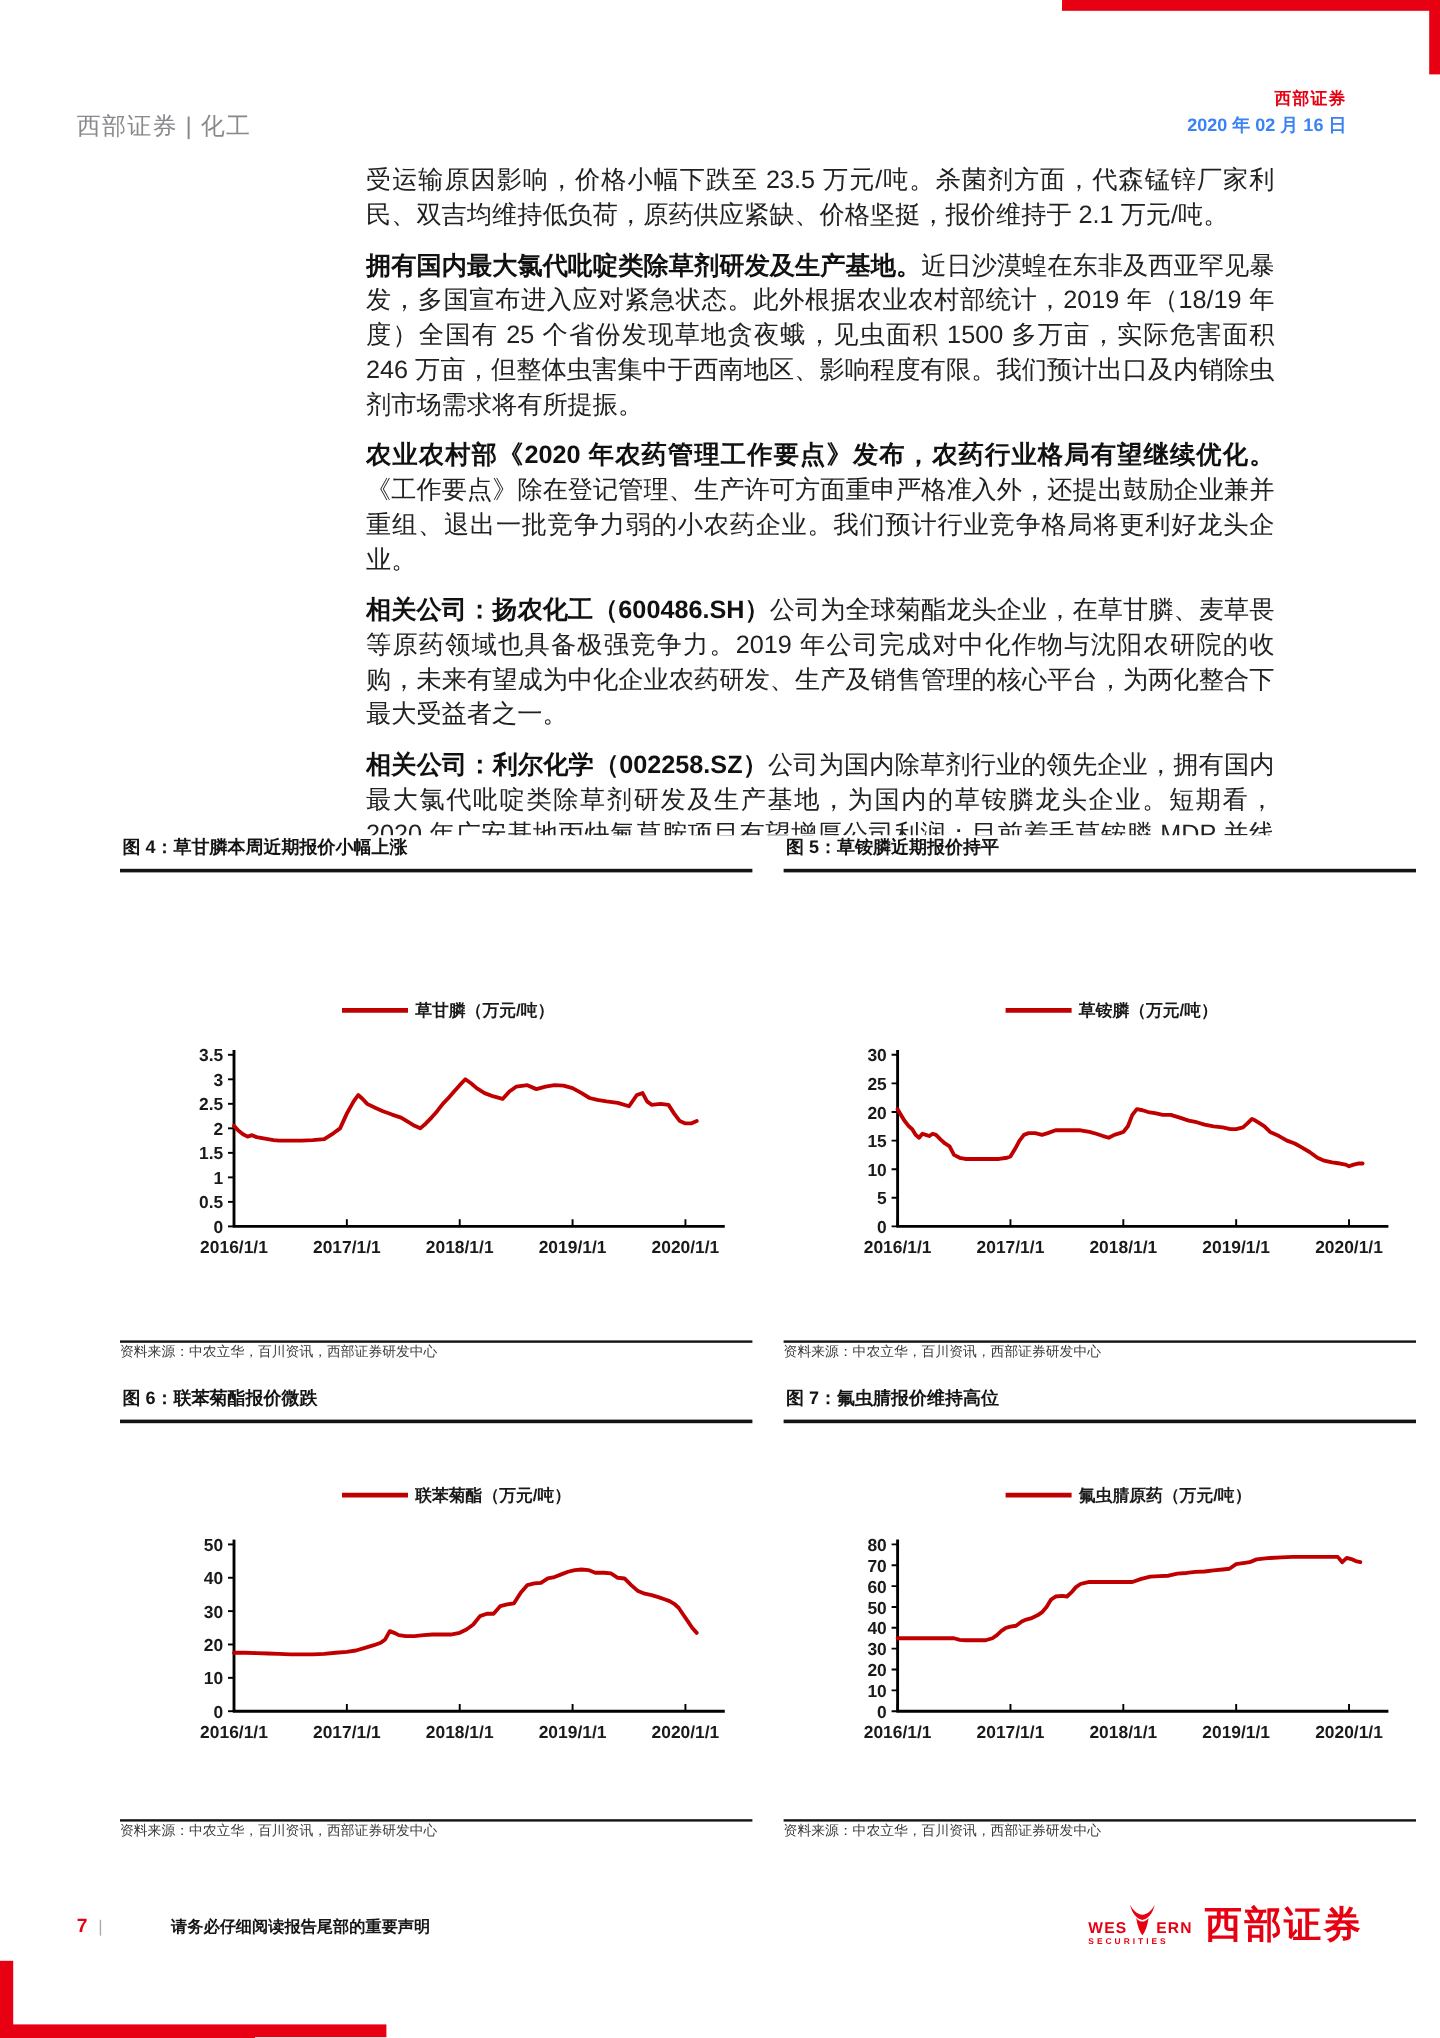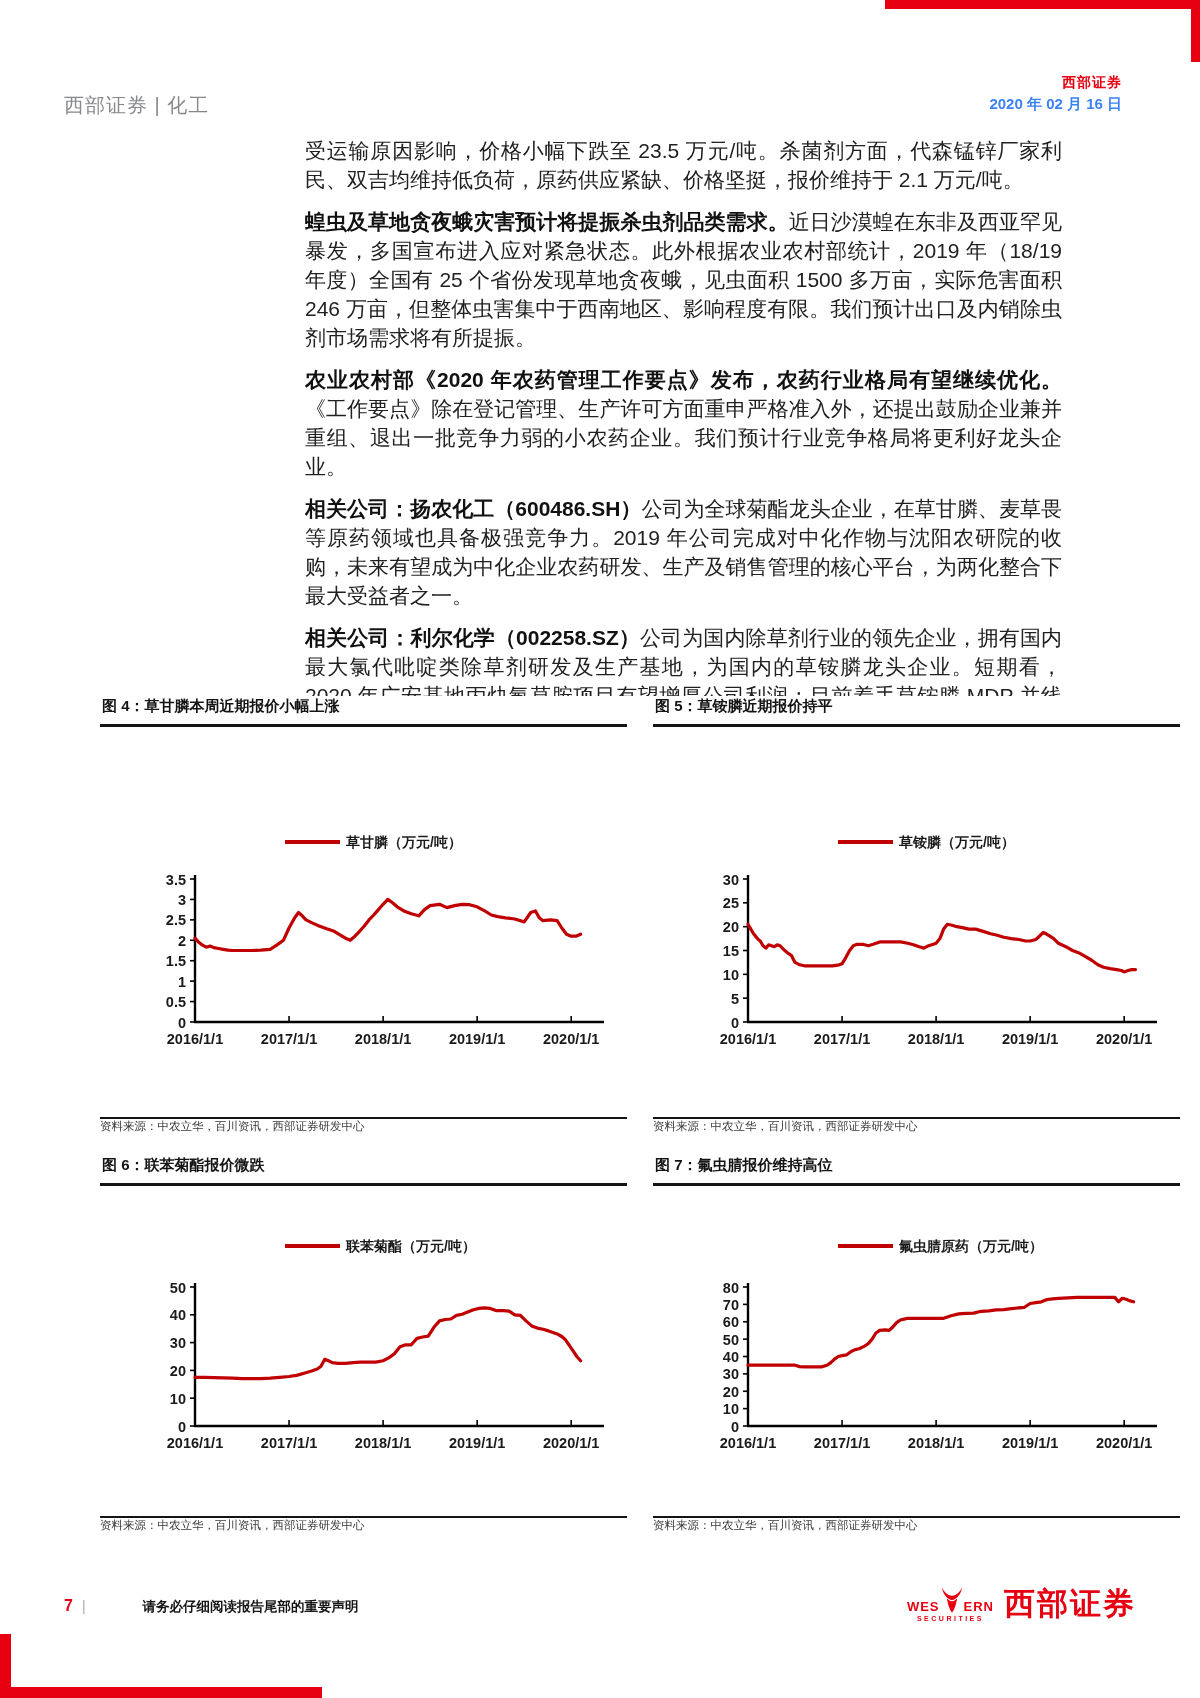--- a/index.html
+++ b/index.html
@@ -28,40 +28,40 @@
   .fig-chart svg{display:block;}
   .fig-source{border-top:2px solid #141414;padding-top:0;font-size:11.5px;color:#3a3a3a;}
   svg .lg{font-size:14px;font-weight:bold;fill:#1a1a1a;}
   svg .tick{font-size:14.5px;font-weight:bold;fill:#1a1a1a;}
   
   .footer-left{position:absolute;left:64px;top:1597px;display:flex;align-items:baseline;}
   .page-num{color:#e60012;font-size:16px;font-weight:bold;}
   .foot-sep{color:#aaa;margin:0 9px;font-size:14px;}
   .disclaimer{font-size:13.5px;font-weight:bold;color:#161616;margin-left:48px;}
   .logo{position:absolute;right:64px;top:1583px;display:flex;align-items:center;gap:10px;color:#e60012;}
-  .logo-mark{display:flex;flex-direction:column;align-items:center;line-height:1;}
+  .logo-mark{display:flex;flex-direction:column;align-items:flex-start;line-height:1;}
   .logo-word{display:flex;align-items:flex-end;font-size:13px;font-weight:bold;letter-spacing:1px;}
   .logo-sub{font-size:7px;letter-spacing:2.5px;margin-top:2px;font-weight:bold;}
   .logo-cn{font-size:31px;font-weight:900;letter-spacing:2px;}
 </style>
 </head>
 <body>
 
 <div class="page">
 
   <div class="deco deco-tr-h"></div>
   <div class="deco deco-tr-v"></div>
 
   <div class="hdr-left">西部证券 | 化工</div>
   <div class="hdr-brand">西部证券</div>
   <div class="hdr-date">2020 年 02 月 16 日</div>
 
   <main class="body-text">
     <p><span class="lead"></span><span>受运输原因影响，价格小幅下跌至 23.5 万元/吨。杀菌剂方面，代森锰锌厂家利民、双吉均维持低负荷，原药供应紧缺、价格坚挺，报价维持于 2.1 万元/吨。</span></p>
-    <p><span class="lead">蝗虫及草地贪夜蛾灾害预计将提振杀虫剂品类需求。</span><span>近日沙漠蝗在东非及西亚罕见暴发，多国宣布进入应对紧急状态。此外根据农业农村部统计，2019 年（18/19 年度）全国有 25 个省份发现草地贪夜蛾，见虫面积 1500 多万亩，实际危害面积 246 万亩，但整体虫害集中于西南地区、影响程度有限。我们预计出口及内销除虫剂市场需求将有所提振。</span></p>
+    <p><span class="lead">拥有国内最大氯代吡啶类除草剂研发及生产基地。</span><span>近日沙漠蝗在东非及西亚罕见暴发，多国宣布进入应对紧急状态。此外根据农业农村部统计，2019 年（18/19 年度）全国有 25 个省份发现草地贪夜蛾，见虫面积 1500 多万亩，实际危害面积 246 万亩，但整体虫害集中于西南地区、影响程度有限。我们预计出口及内销除虫剂市场需求将有所提振。</span></p>
     <p><span class="lead">农业农村部《2020 年农药管理工作要点》发布，农药行业格局有望继续优化。</span><span>《工作要点》除在登记管理、生产许可方面重申严格准入外，还提出鼓励企业兼并重组、退出一批竞争力弱的小农药企业。我们预计行业竞争格局将更利好龙头企业。</span></p>
     <p><span class="lead">相关公司：扬农化工（600486.SH）</span><span>公司为全球菊酯龙头企业，在草甘膦、麦草畏等原药领域也具备极强竞争力。2019 年公司完成对中化作物与沈阳农研院的收购，未来有望成为中化企业农药研发、生产及销售管理的核心平台，为两化整合下最大受益者之一。</span></p>
     <p><span class="lead">相关公司：利尔化学（002258.SZ）</span><span>公司为国内除草剂行业的领先企业，拥有国内最大氯代吡啶类除草剂研发及生产基地，为国内的草铵膦龙头企业。短期看，2020 年广安基地丙炔氟草胺项目有望增厚公司利润；目前着手草铵膦 MDP 并线工作，预计生产成本将大幅优化。待扩建 3000 吨 L-草铵膦项目达产后，公司将成为全球最大草铵膦原药企业，护城河显著。</span></p>
   </main>
 
   <section class="figures">
     <div class="grid">
       <figure style="margin:0">
         <div class="fig-title">图 4：草甘膦本周近期报价小幅上涨</div>
         <div class="fig-chart">

